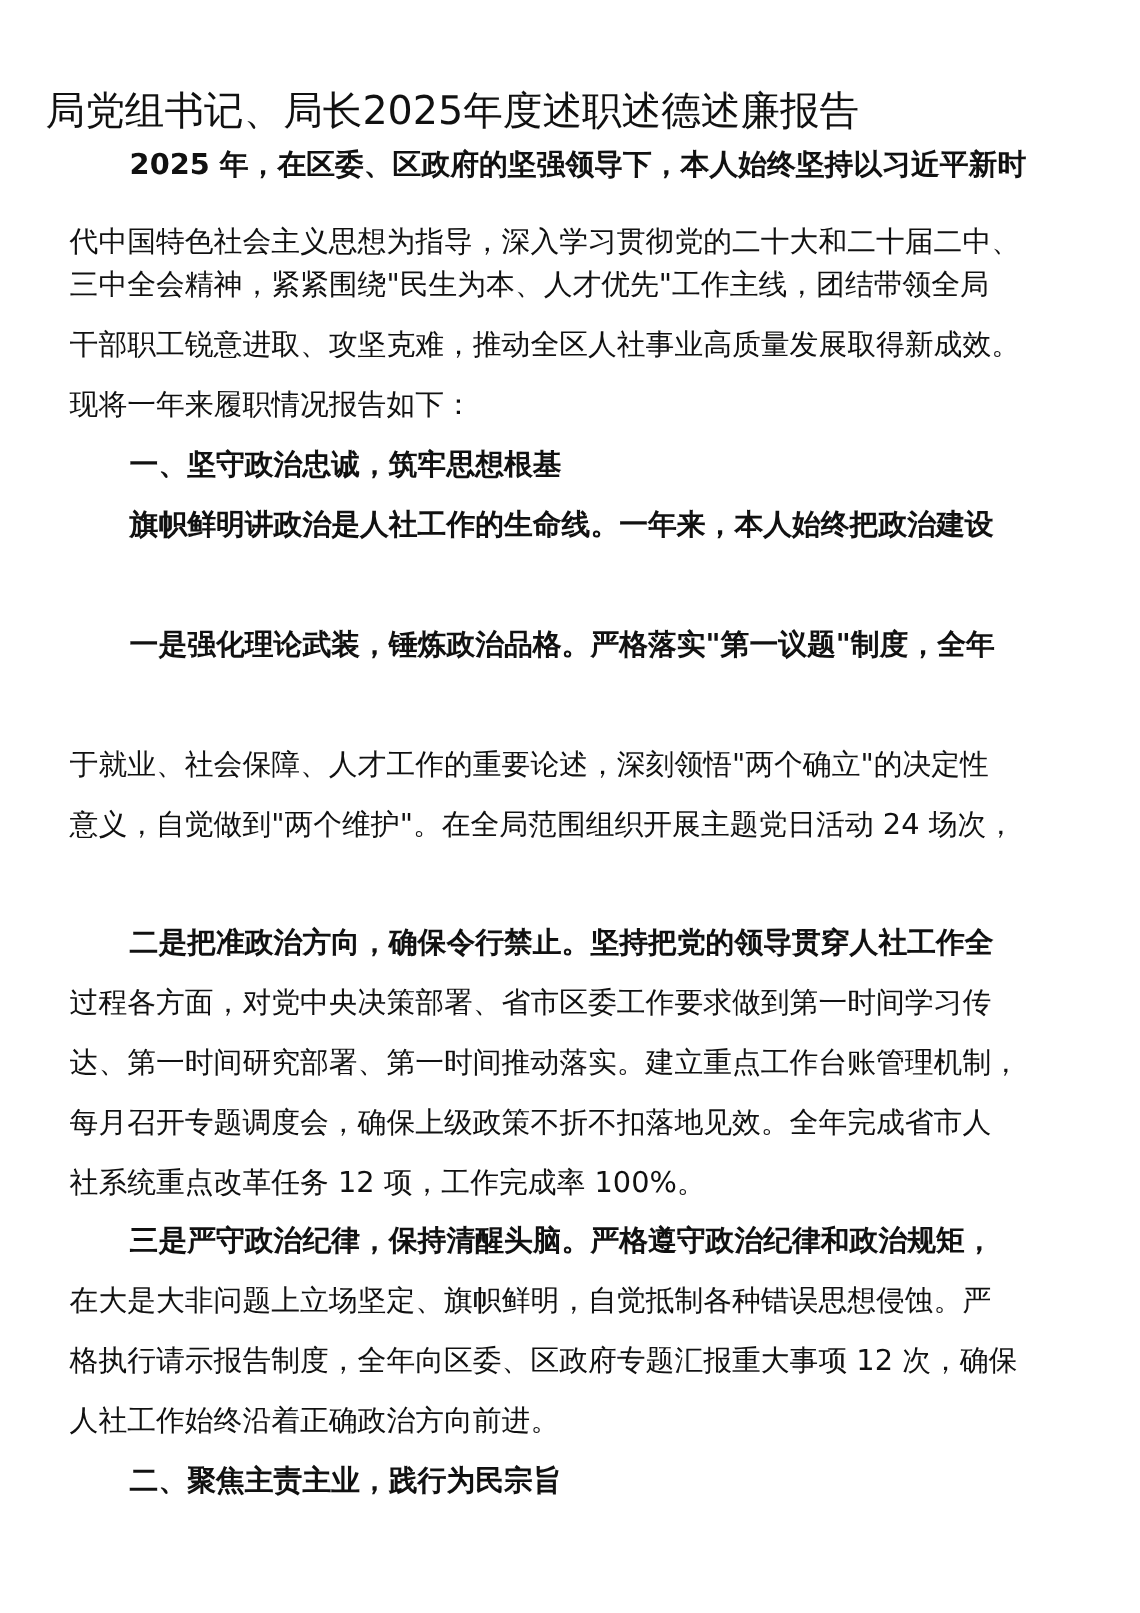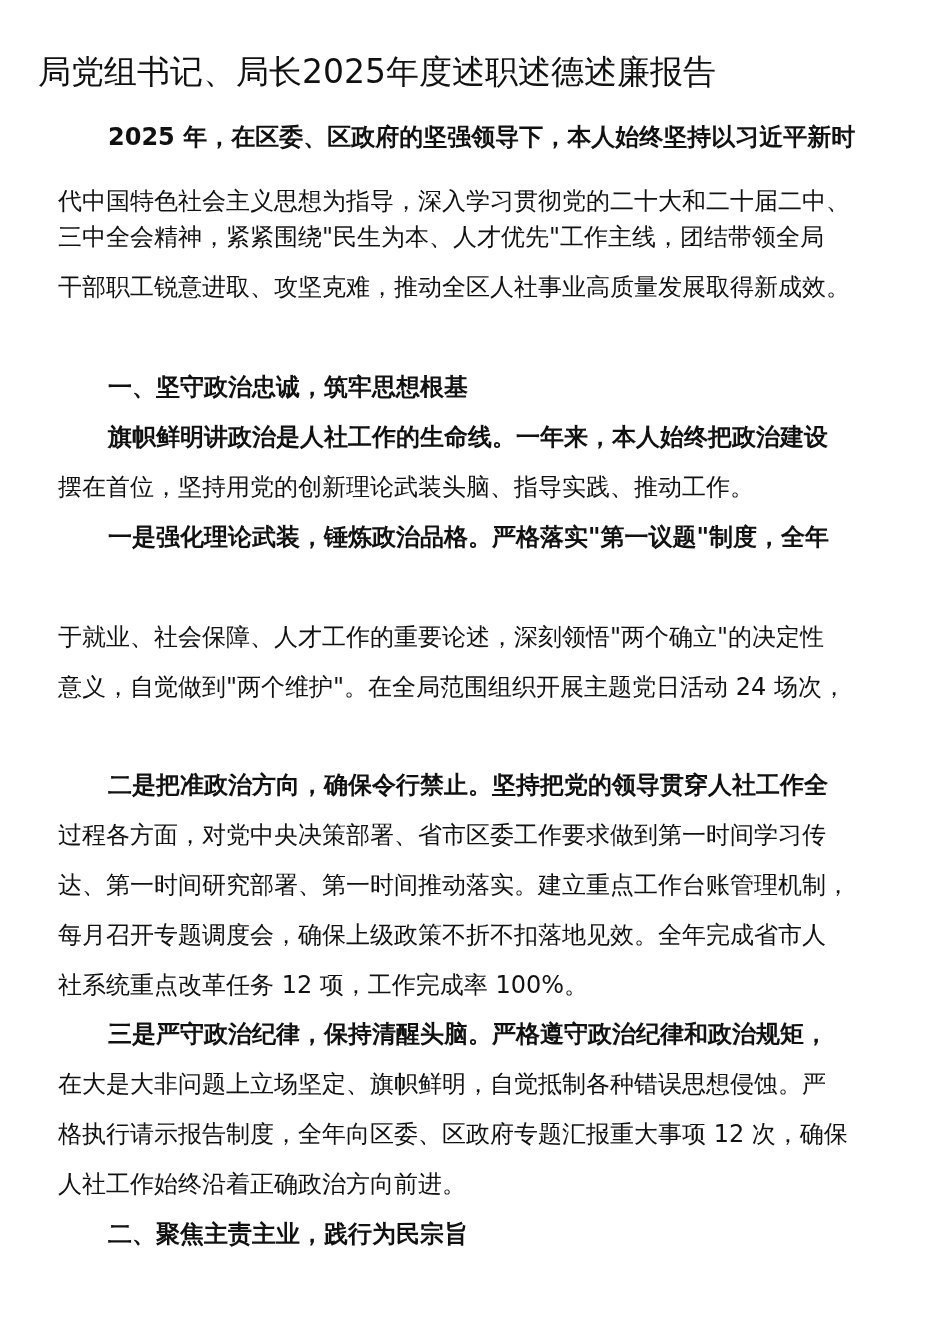--- a/index.html
+++ b/index.html
@@ -1,36 +1,36 @@
 <!DOCTYPE html>
 <html><head>
 <meta charset="utf-8">
 <style>
   html, body { margin: 0; padding: 0; background: #ffffff; }
   body { width: 950px; height: 1344px; position: relative; overflow: hidden; color: #111111; font-family: "DejaVu Sans", "Liberation Sans", sans-serif; }
   .page { position: absolute; left: 0; top: 0; width: 950px; height: 1344px; background: #ffffff; }
-  .title { position: absolute; left: 0; width: 754px; top: 48px; text-align: center; font-size: 33px; line-height: 48px; white-space: nowrap; letter-spacing: 0px; }
+  .title { position: absolute; left: 0; width: 754px; top: 68px; text-align: center; font-size: 33px; line-height: 48px; white-space: nowrap; letter-spacing: 0px; }
   .line { position: absolute; left: 58px; font-size: 24px; line-height: 34px; white-space: nowrap; }
   .indent { left: 108px; font-weight: bold; }
 </style>
 </head>
 <body>
 
 <div class="page">
   <div class="title">局党组书记、局长2025年度述职述德述廉报告</div>
 
   <div class="line indent" style="top:120px">2025 年，在区委、区政府的坚强领导下，本人始终坚持以习近平新时</div>
   <div class="line" style="top:184px">代中国特色社会主义思想为指导，深入学习贯彻党的二十大和二十届二中、</div>
   <div class="line" style="top:220px">三中全会精神，紧紧围绕"民生为本、人才优先"工作主线，团结带领全局</div>
   <div class="line" style="top:270px">干部职工锐意进取、攻坚克难，推动全区人社事业高质量发展取得新成效。</div>
+  <div class="line" style="top:320px">现将一年来履职情况报告如下：</div>
 
   <div class="line indent" style="top:370px">一、坚守政治忠诚，筑牢思想根基</div>
 
   <div class="line indent" style="top:420px">旗帜鲜明讲政治是人社工作的生命线。一年来，本人始终把政治建设</div>
-  <div class="line" style="top:470px">摆在首位，坚持用党的创新理论武装头脑、指导实践、推动工作。</div>
 
   <div class="line indent" style="top:520px">一是强化理论武装，锤炼政治品格。严格落实"第一议题"制度，全年</div>
   <div class="line" style="top:620px">于就业、社会保障、人才工作的重要论述，深刻领悟"两个确立"的决定性</div>
   <div class="line" style="top:670px">意义，自觉做到"两个维护"。在全局范围组织开展主题党日活动 24 场次，</div>
 
   <div class="line indent" style="top:768px">二是把准政治方向，确保令行禁止。坚持把党的领导贯穿人社工作全</div>
   <div class="line" style="top:818px">过程各方面，对党中央决策部署、省市区委工作要求做到第一时间学习传</div>
   <div class="line" style="top:868px">达、第一时间研究部署、第一时间推动落实。建立重点工作台账管理机制，</div>
   <div class="line" style="top:918px">每月召开专题调度会，确保上级政策不折不扣落地见效。全年完成省市人</div>
   <div class="line" style="top:968px">社系统重点改革任务 12 项，工作完成率 100%。</div>

